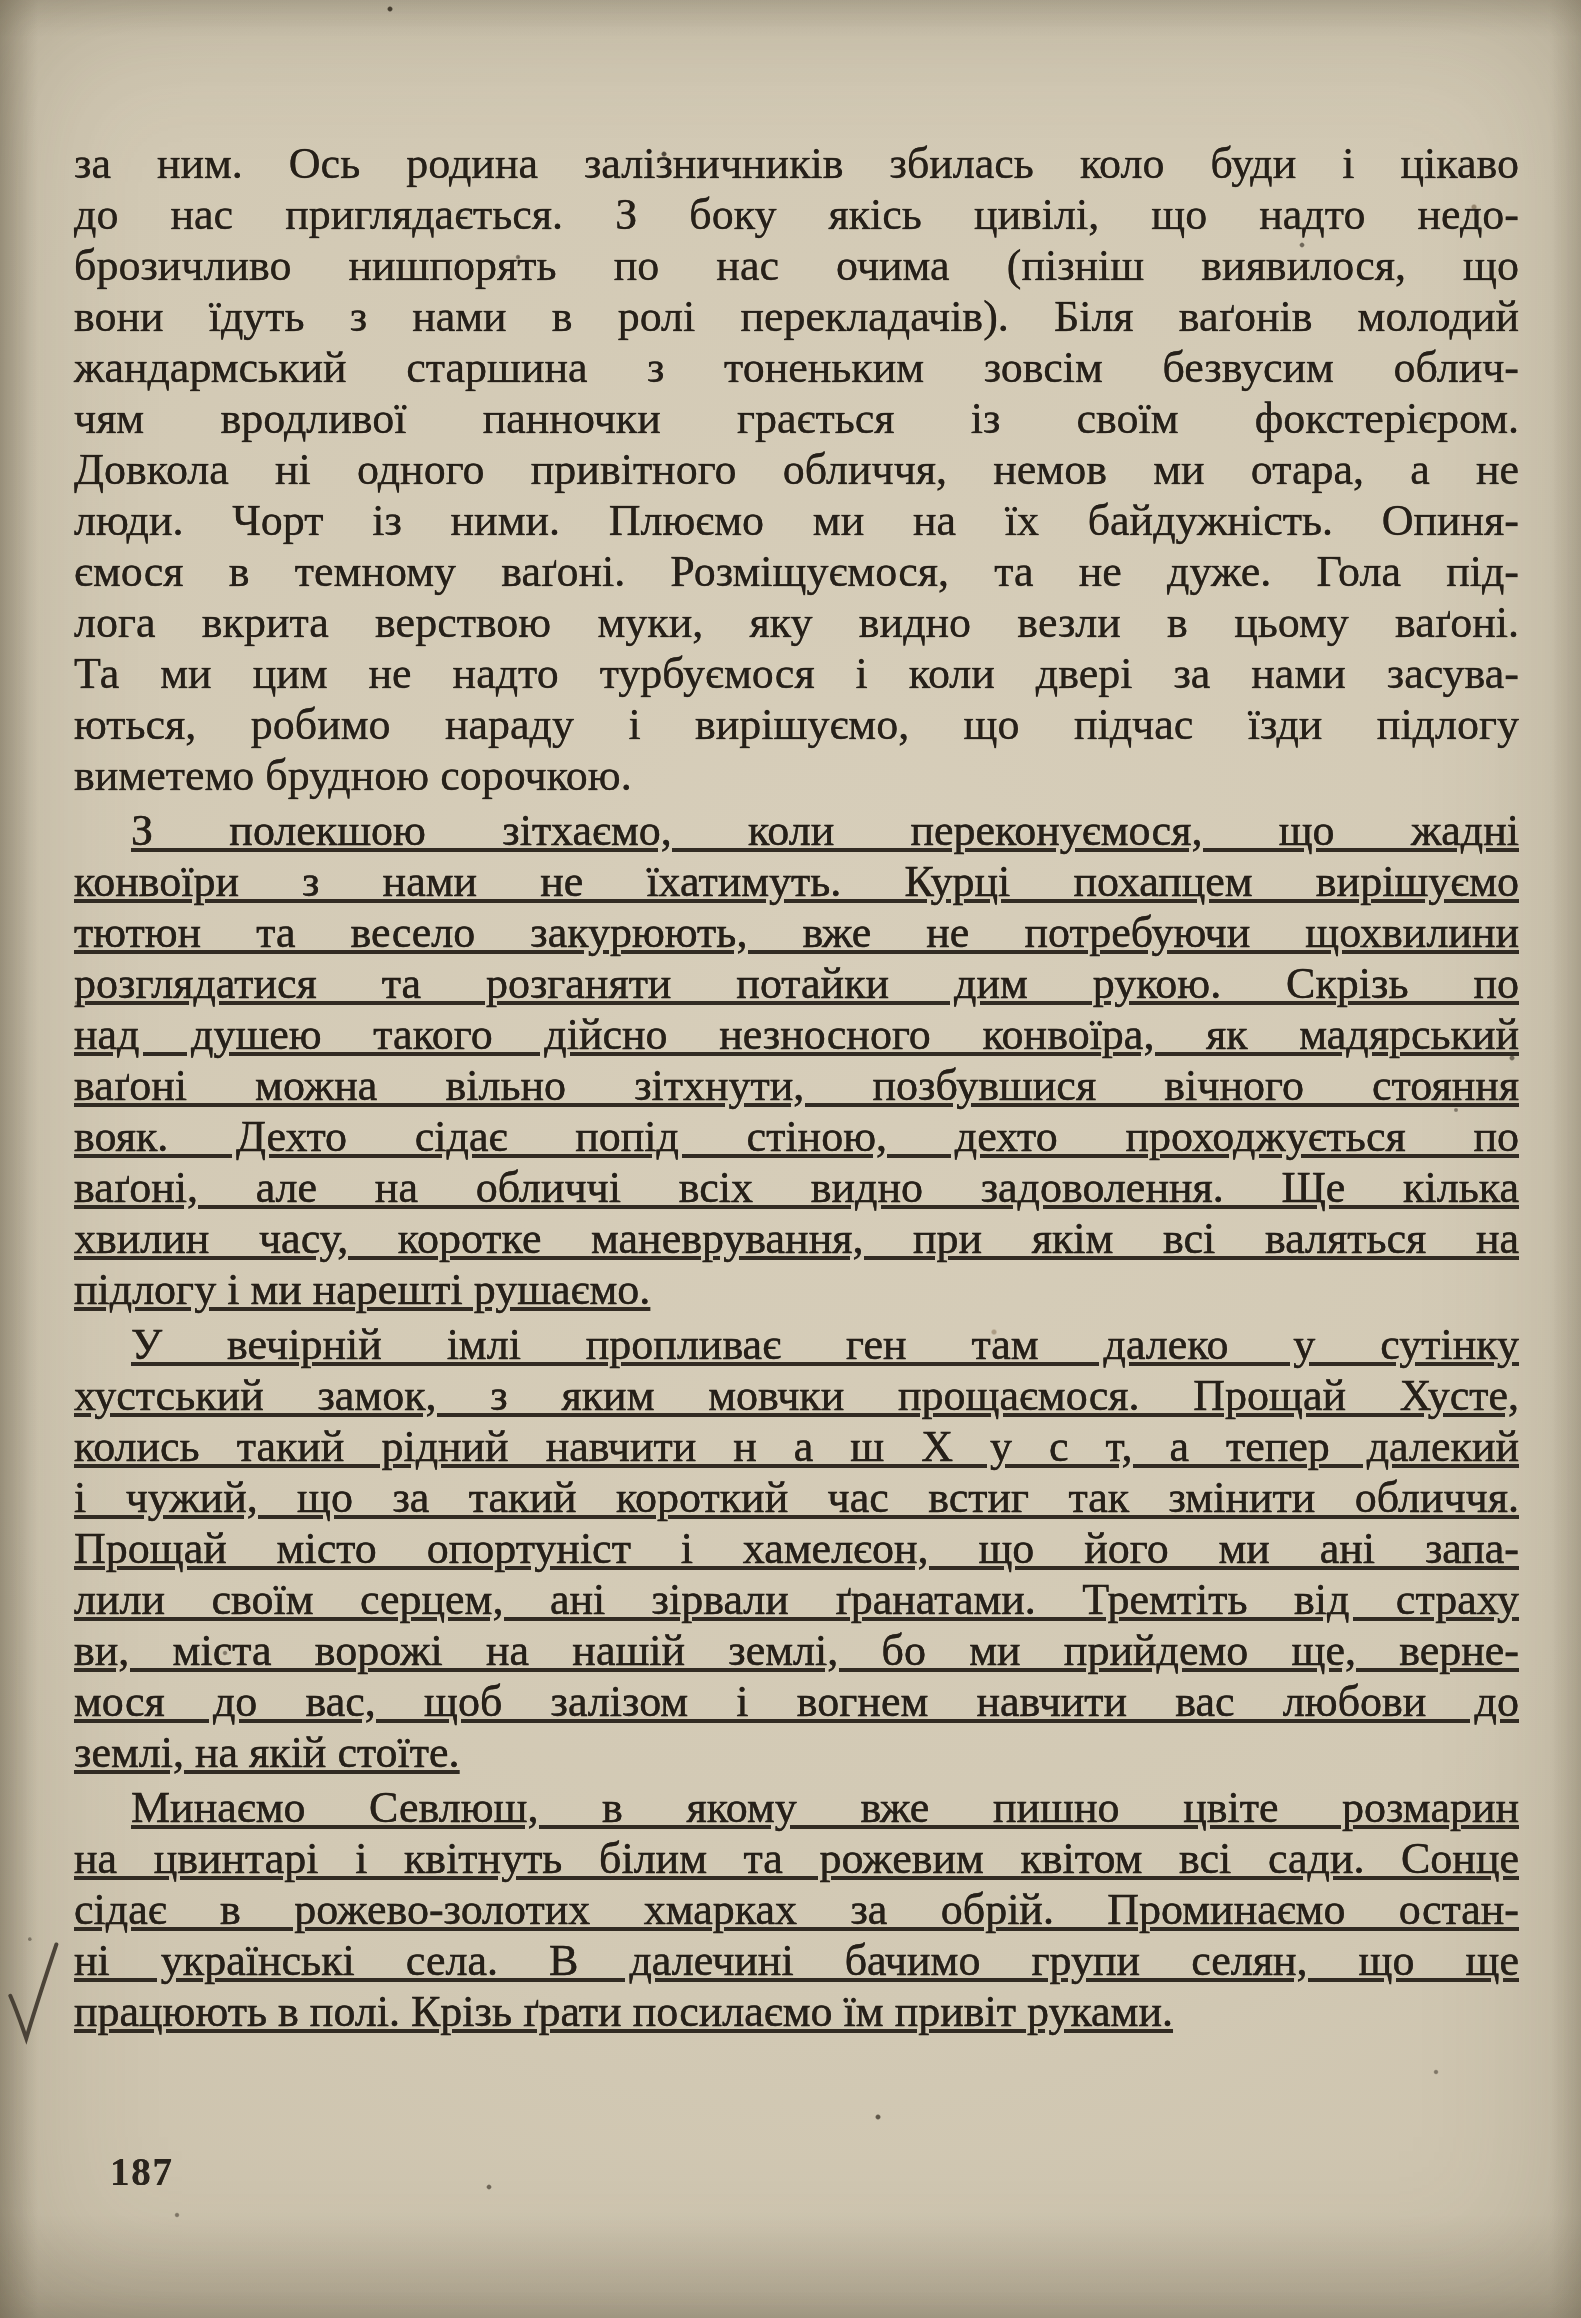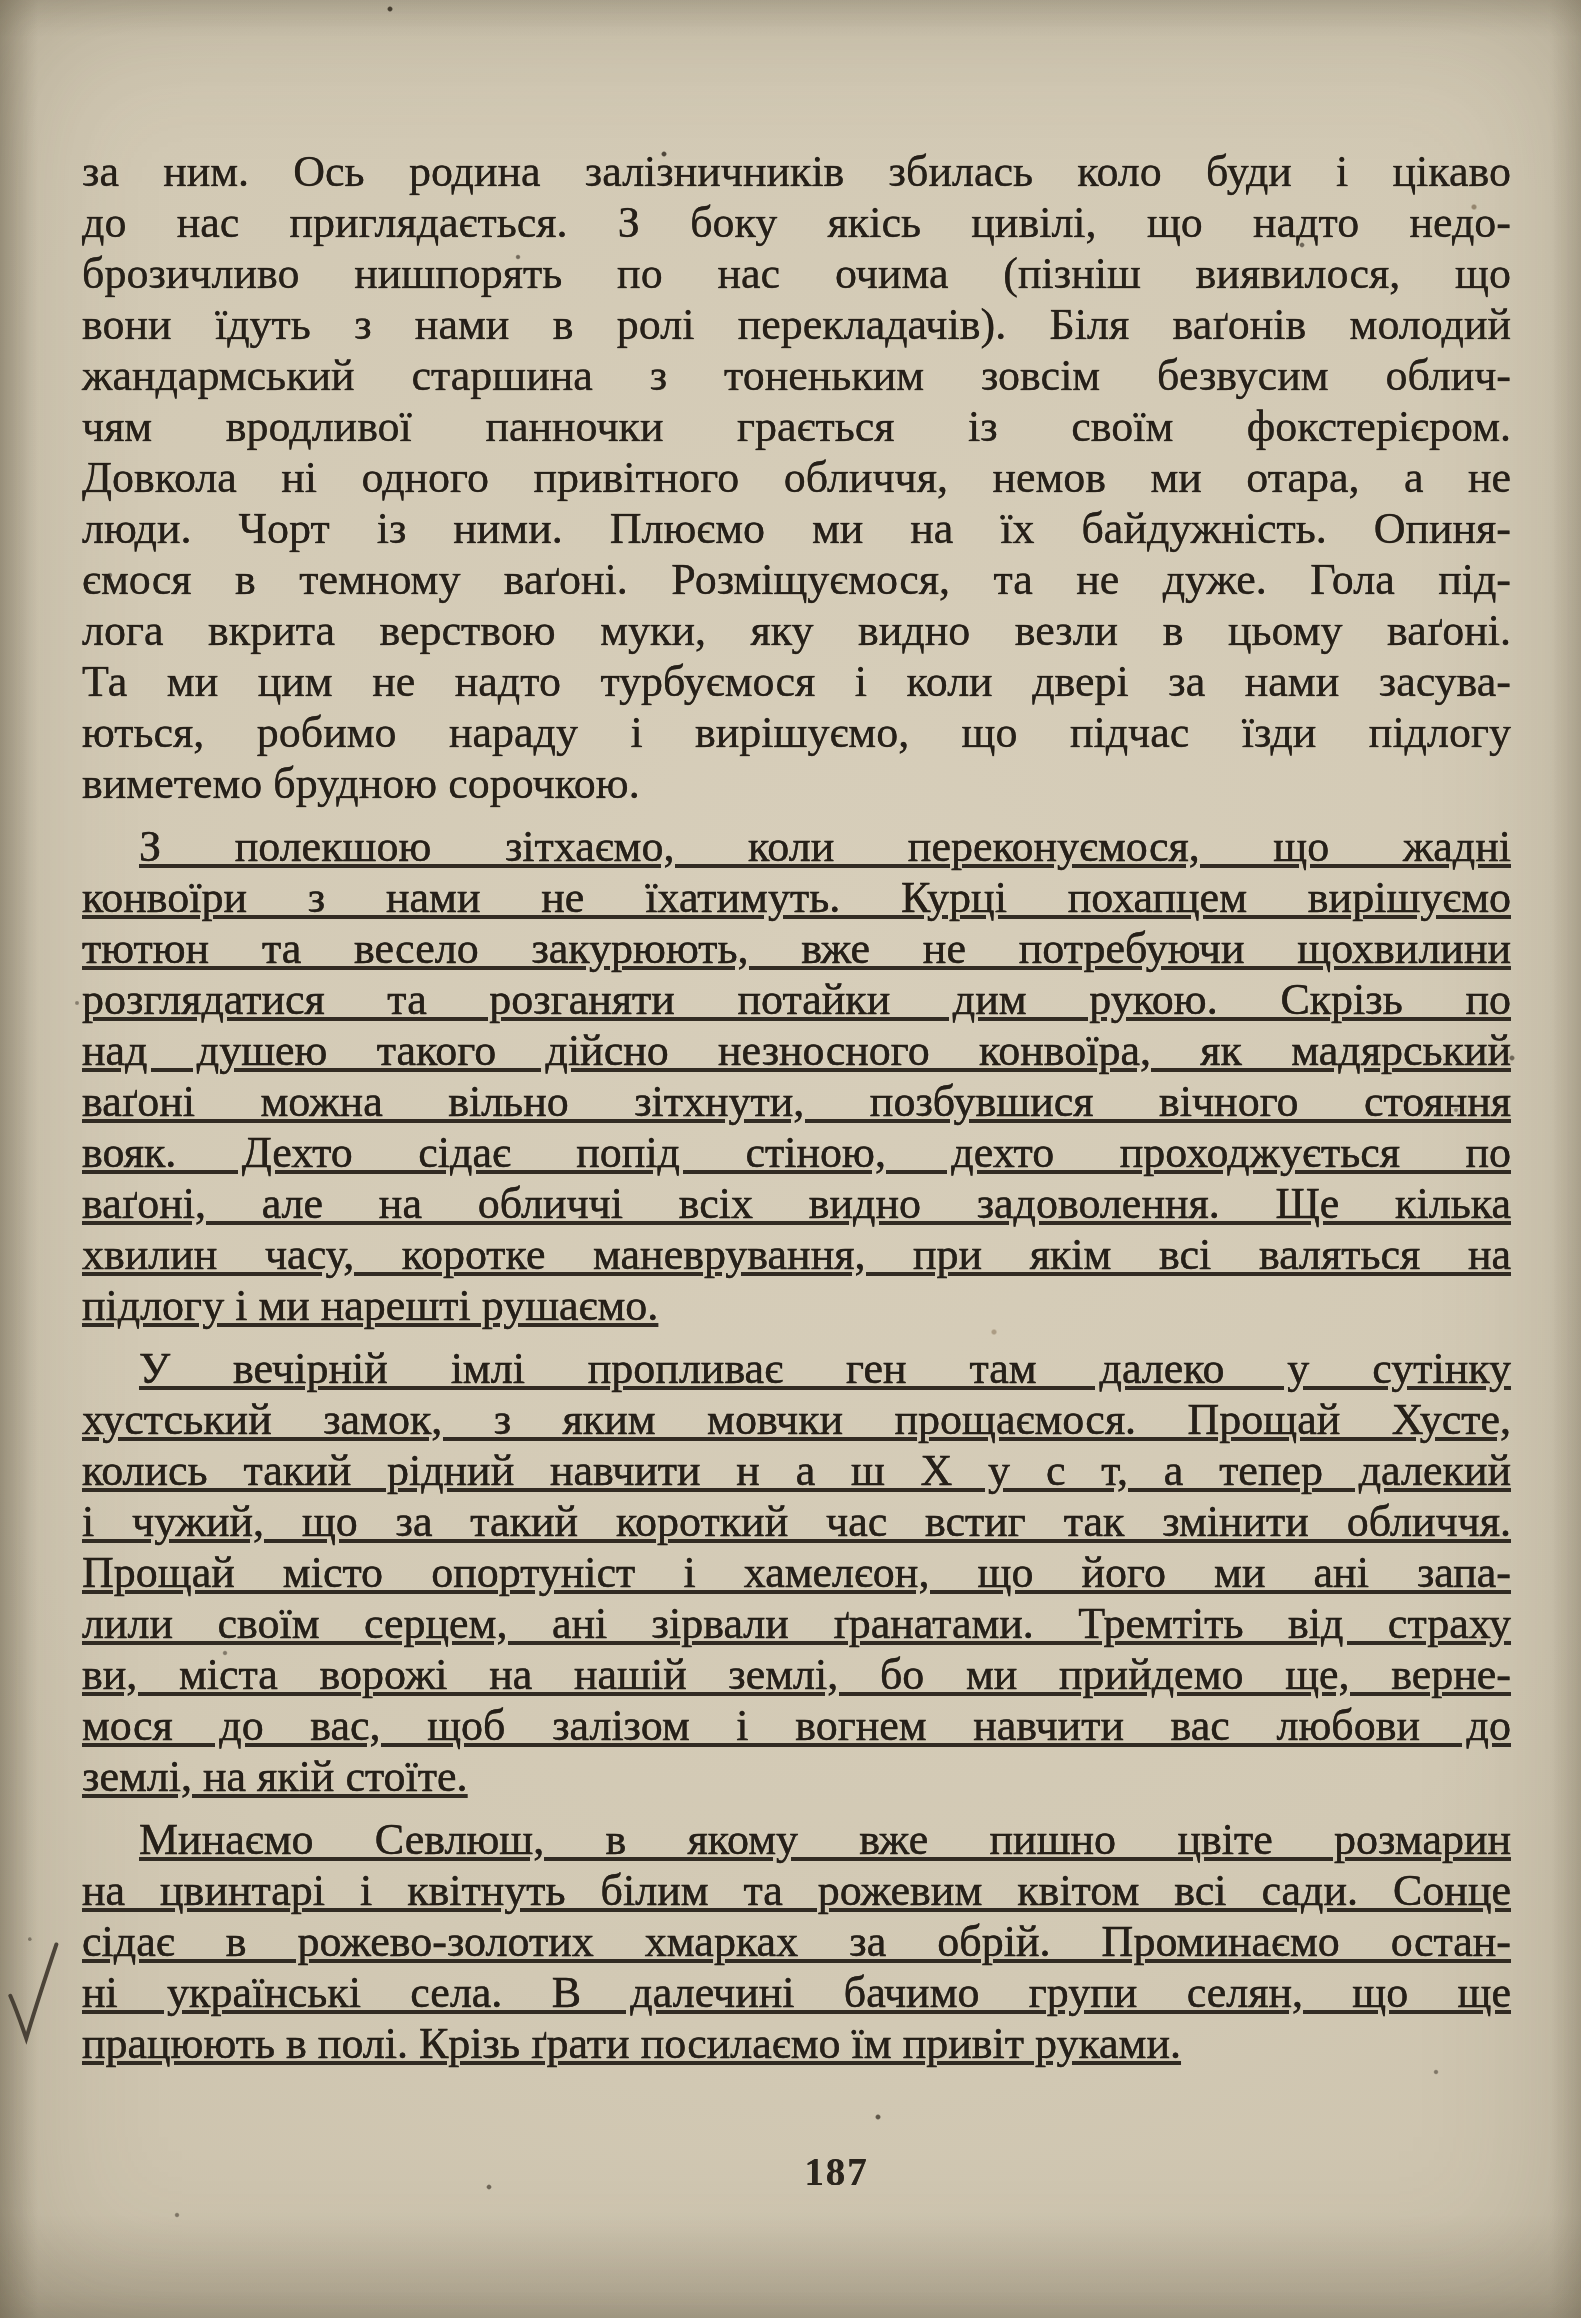--- a/index.html
+++ b/index.html
@@ -35,31 +35,31 @@
       
       radial-gradient(ellipse 120% 95% at 52% 40%, #d7ceba 0%, #d2c9b4 50%, #c9bfa9 82%, #b9ae96 100%);
     box-shadow: inset 0 0 152px rgba(78,68,48,.26), inset 0 0 30px rgba(78,68,48,.14);
   }
   .textblock{
     position:absolute;left:70px;top:134px;width:1453px;
     font-size:44px;line-height:51px;color:#262019;
     text-shadow:0 0 0.5px rgba(38,32,25,.85);
     -webkit-text-stroke:0.4px rgba(38,32,25,.55);
   }
-  .para{margin:12px;}
+  .para{margin:4px;}
   .para + .para{margin-top:3.6px;text-decoration:underline;}
   .line{
     text-align:justify;text-align-last:justify;
     white-space:nowrap;height:51px;
   }
   .line.last{text-align-last:left;}
   .para.indent .line.first{text-indent:57px;}
   .pageno{
     position:absolute;left:70px;top:2149px;width:1453px;
-    text-align:center;font-size:39px;font-weight:bold;
+    font-size:39px;font-weight:bold;
     color:#2b251d;letter-spacing:1.8px;
     text-shadow:0 0 0.5px rgba(38,32,25,.8);
     transform:translateX(40px);
   }
   .checkmark{position:absolute;left:5.4px;top:1928px;}
 </style>
 </head>
 <body>
 
 <div class="page">

